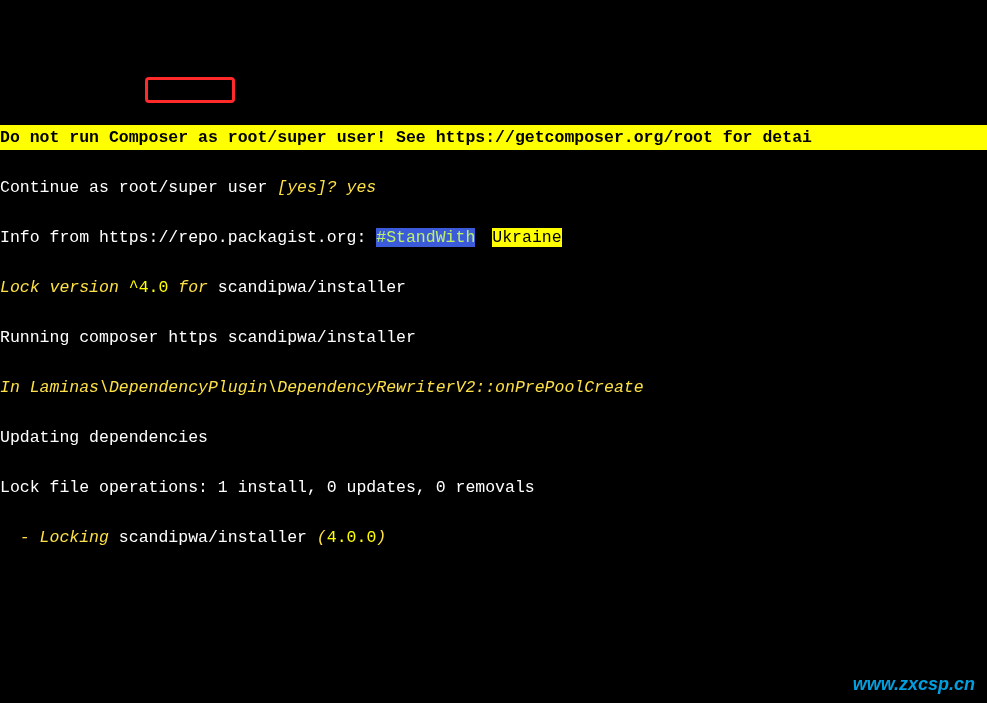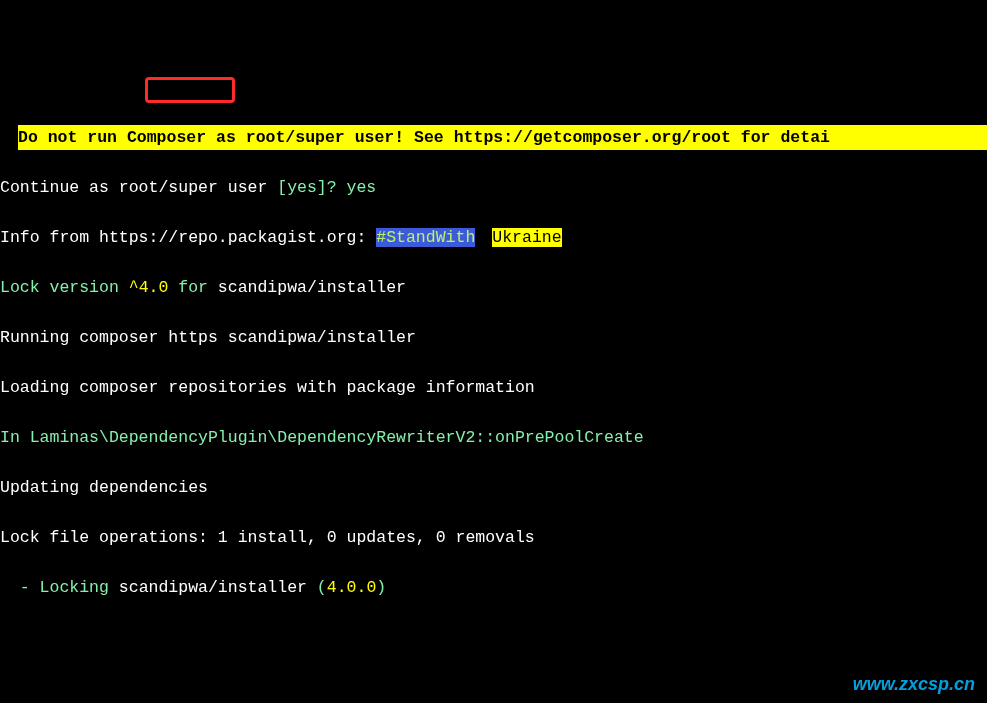--- a/index.html
+++ b/index.html
@@ -10,23 +10,23 @@
     line-height: 25px;
     color: #fff;
     width: 987px;
     height: 703px;
     overflow: hidden;
     position: relative;
     white-space: pre;
   }
   .term { padding: 0; }
   .line { display: block; height: 25px; }
-  .warn-bar { background: #ffff00; color: #000; font-weight: bold; margin-left: 18px; }
+  .warn-bar { background: #ffff00; color: #000; font-weight: bold; }
   .g { color: #ffffff; } 
-  .w { color: #86efac; }
+  .w { color: #fde047; font-style: italic; }
   .y { color: #ffff00; }
   .badge-blue { background: #3b5bdb; color: #bef264; }
   .badge-yel { background: #ffff00; color: #000; margin-left: 17px; }
   .watermark {
     position: absolute;
     right: 12px;
     bottom: 6px;
     color: #00a0e0;
     font-style: italic;
     font-weight: bold;
@@ -45,21 +45,20 @@
 <body>
 
 
 
 <div class="term">
 <span class="line warn-bar">Do not run Composer as root/super user! See https://getcomposer.org/root for detai</span>
 <span class="line"><span class="g">Continue as root/super user </span><span class="w">[yes]? </span><span class="w">yes</span></span>
 <span class="line"><span class="g">Info from https://repo.packagist.org: </span><span class="badge-blue">#StandWith</span><span class="badge-yel">Ukraine</span></span>
 <span class="line"><span class="w">Lock version </span><span class="y">^4.0</span><span class="w"> for </span><span class="g">scandipwa/installer</span></span>
 <span class="line g">Running composer https scandipwa/installer</span>
-<span class="line g">Loading composer repositories with package information</span>
 <span class="line w">In Laminas\DependencyPlugin\DependencyRewriterV2::onPrePoolCreate</span>
 <span class="line g">Updating dependencies</span>
 <span class="line g">Lock file operations: 1 install, 0 updates, 0 removals</span>
 <span class="line"><span class="w">  - </span><span class="w">Locking </span><span class="g">scandipwa/installer</span><span class="w"> (</span><span class="y">4.0.0</span><span class="w">)</span></span>
 
 
 
 
 </div>
 

